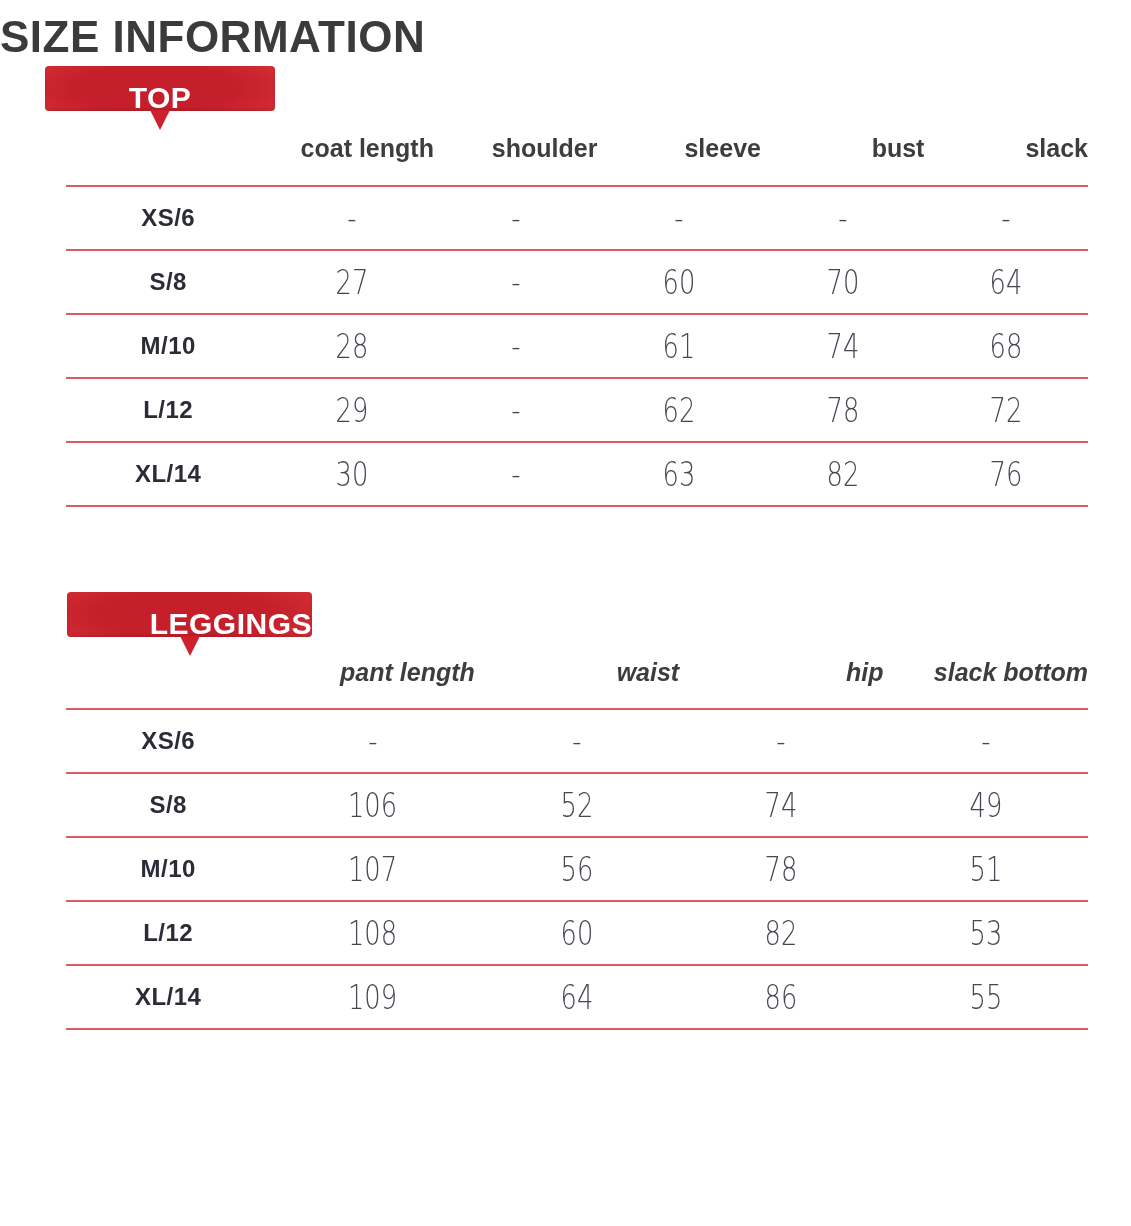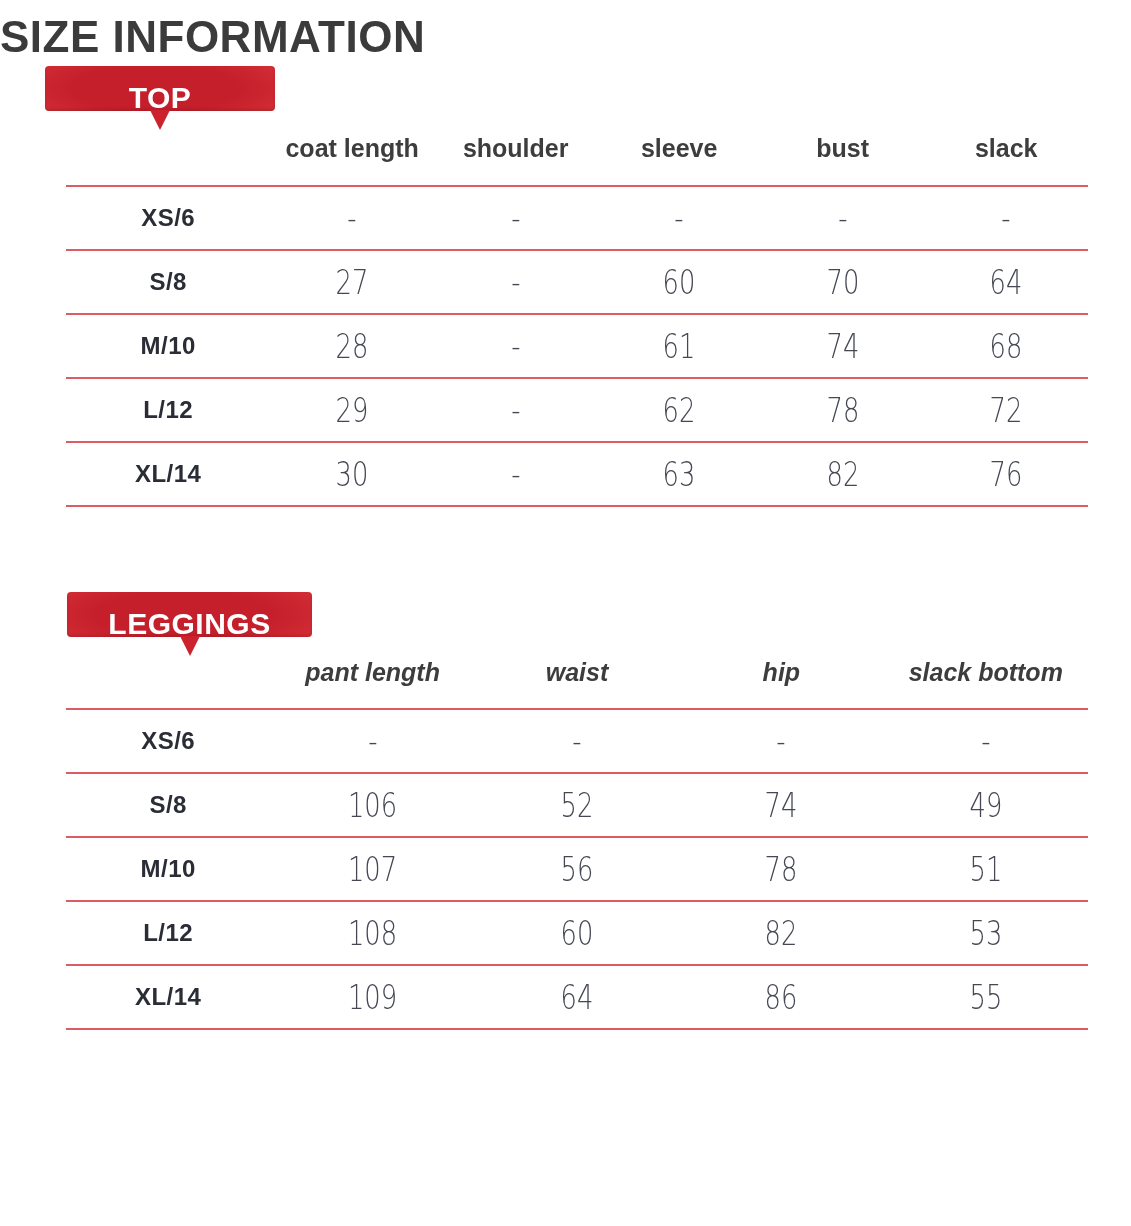--- a/index.html
+++ b/index.html
@@ -35,41 +35,41 @@
     text-align:center;
     color:#ffffff;
     font-size:30px;
     font-weight:700;
     letter-spacing:0.5px;
     border-radius:4px;
     background:radial-gradient(ellipse 65% 95% at 48% 50%, var(--accent-red-dark) 55%, #d52f36 100%);
     box-shadow:inset 0 -2px 3px rgba(0,0,0,0.12);
   }
   .badge-top{width:230px;margin:4px 0 0 45px;}
-  .badge-leggings{width:245px;margin:85px 0 0 67px;}
+  .badge-leggings{width:245px;margin:85px 0 0 67px;text-align:right;}
   .badge .pointer{
     position:absolute;
     left:50%;
     bottom:-19px;
     margin-left:-10px;
     width:0;height:0;
     border-left:10px solid transparent;
     border-right:10px solid transparent;
     border-top:20px solid var(--accent-red);
   }
   table.size-table{
     width:1022px;
     margin-left:66px;
     border-collapse:collapse;
     table-layout:fixed;
   }
   table.size-table th{
     height:75px;
     vertical-align:middle;
-    text-align:center;
+    text-align:right;
     font-size:25px;
     font-weight:700;
     color:var(--header-color);
     border-bottom:2px solid var(--line-red);
   }
   table.leggings th{height:72px;font-style:italic;}
   table.size-table td{
     height:64px;
     vertical-align:middle;
     text-align:center;

